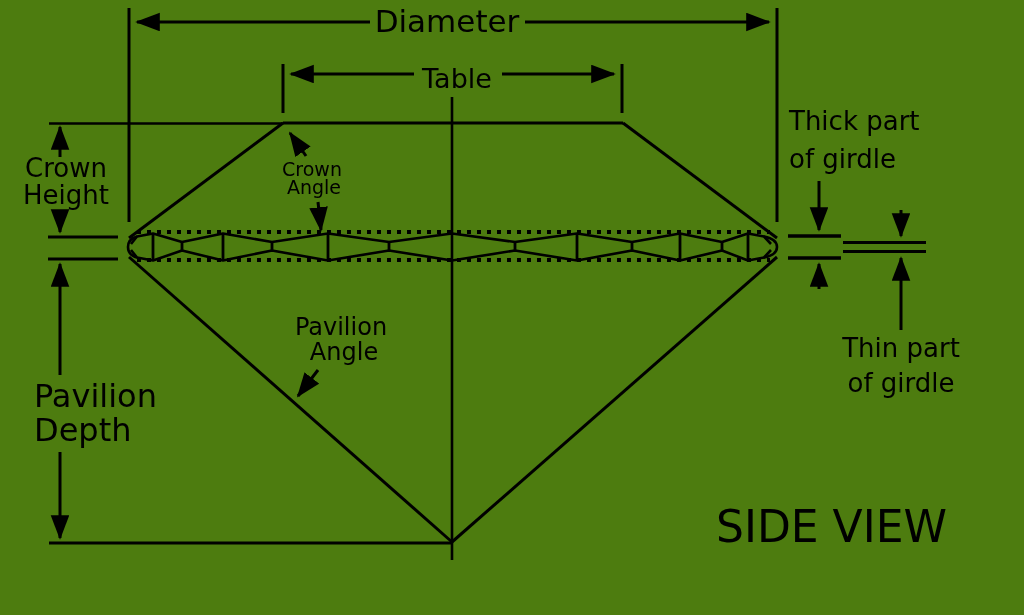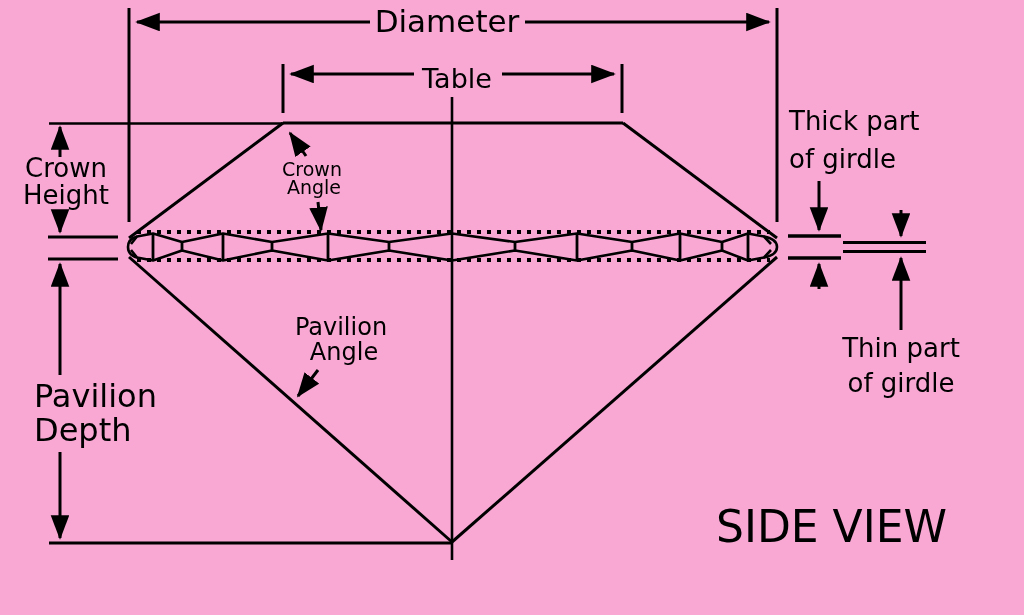--- a/index.html
+++ b/index.html
@@ -1,16 +1,16 @@
 <!DOCTYPE html>
 <html><head>
 <meta charset="utf-8">
 <style>
   html,body{margin:0;padding:0;background:#ffffff;}
-  .stage{position:relative;width:1024px;height:615px;background:#f9a8d4;overflow:hidden;
+  .stage{position:relative;width:1024px;height:615px;background:#4d7c0f;overflow:hidden;
          font-family:"DejaVu Sans", "Liberation Sans", sans-serif;}
   svg{display:block;}
   svg text{fill:#000000;font-family:"DejaVu Sans", "Liberation Sans", sans-serif;}
 </style>
 </head>
 <body>
 
 <div class="stage">
 <svg width="1024" height="615" viewBox="0 0 1024 615">
   <defs>

